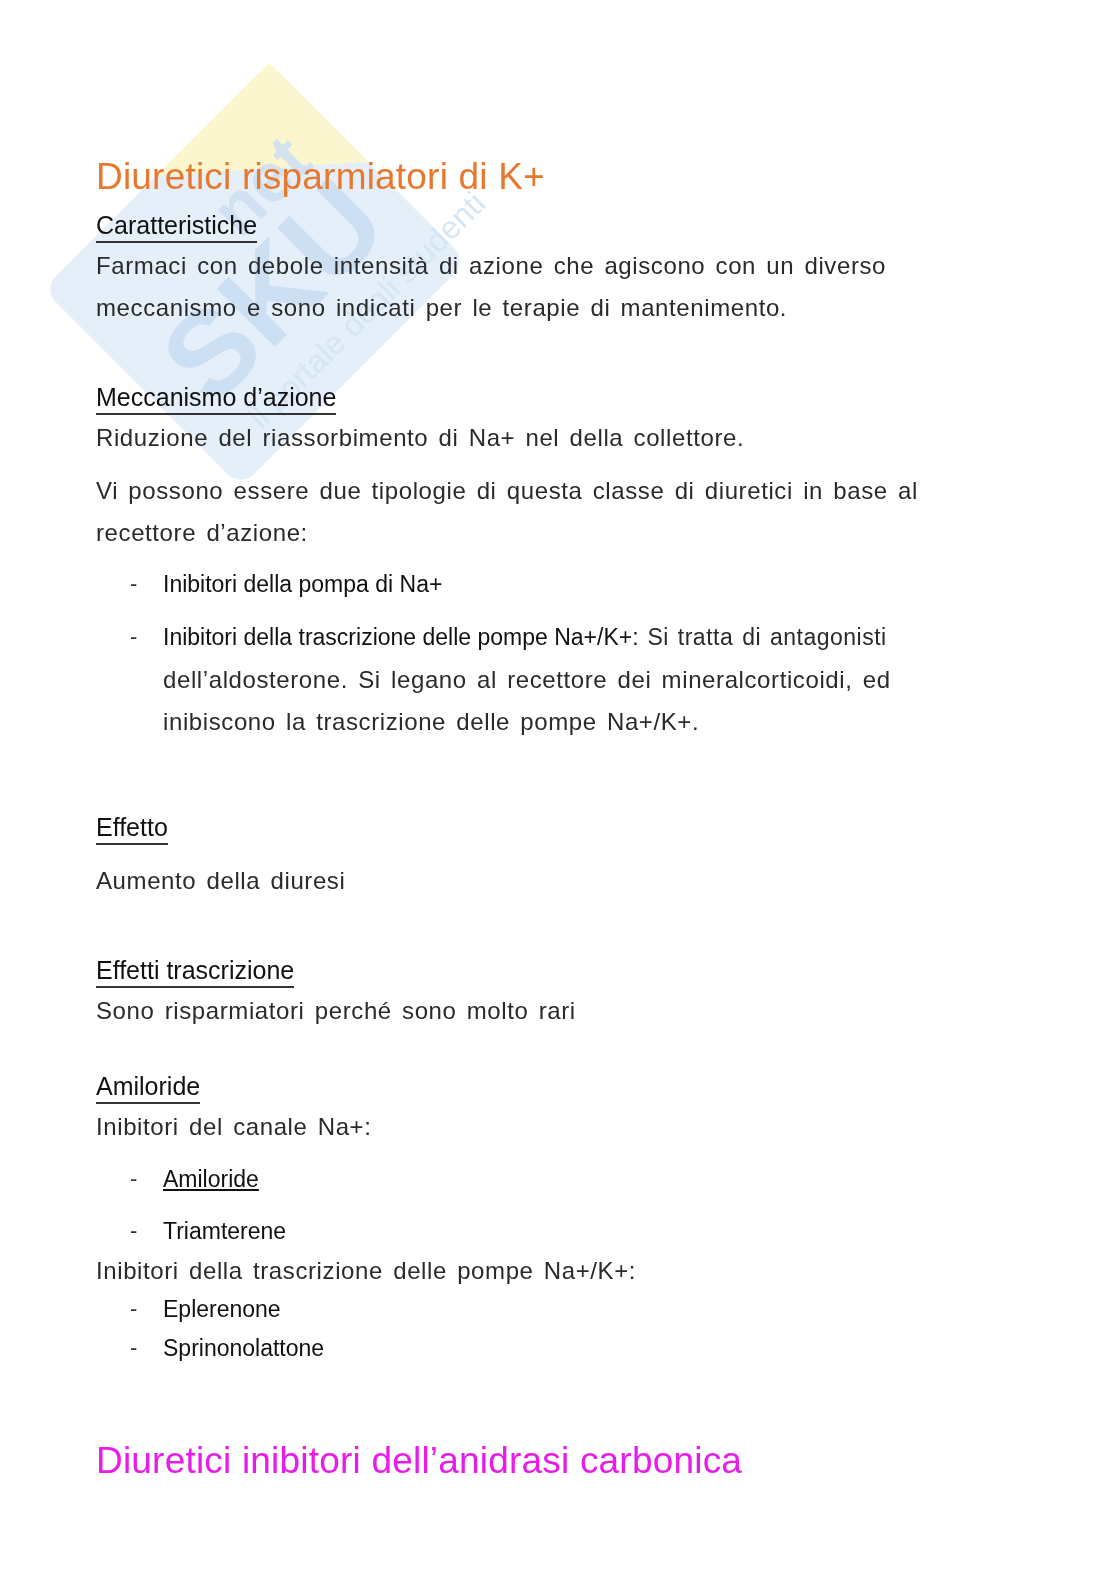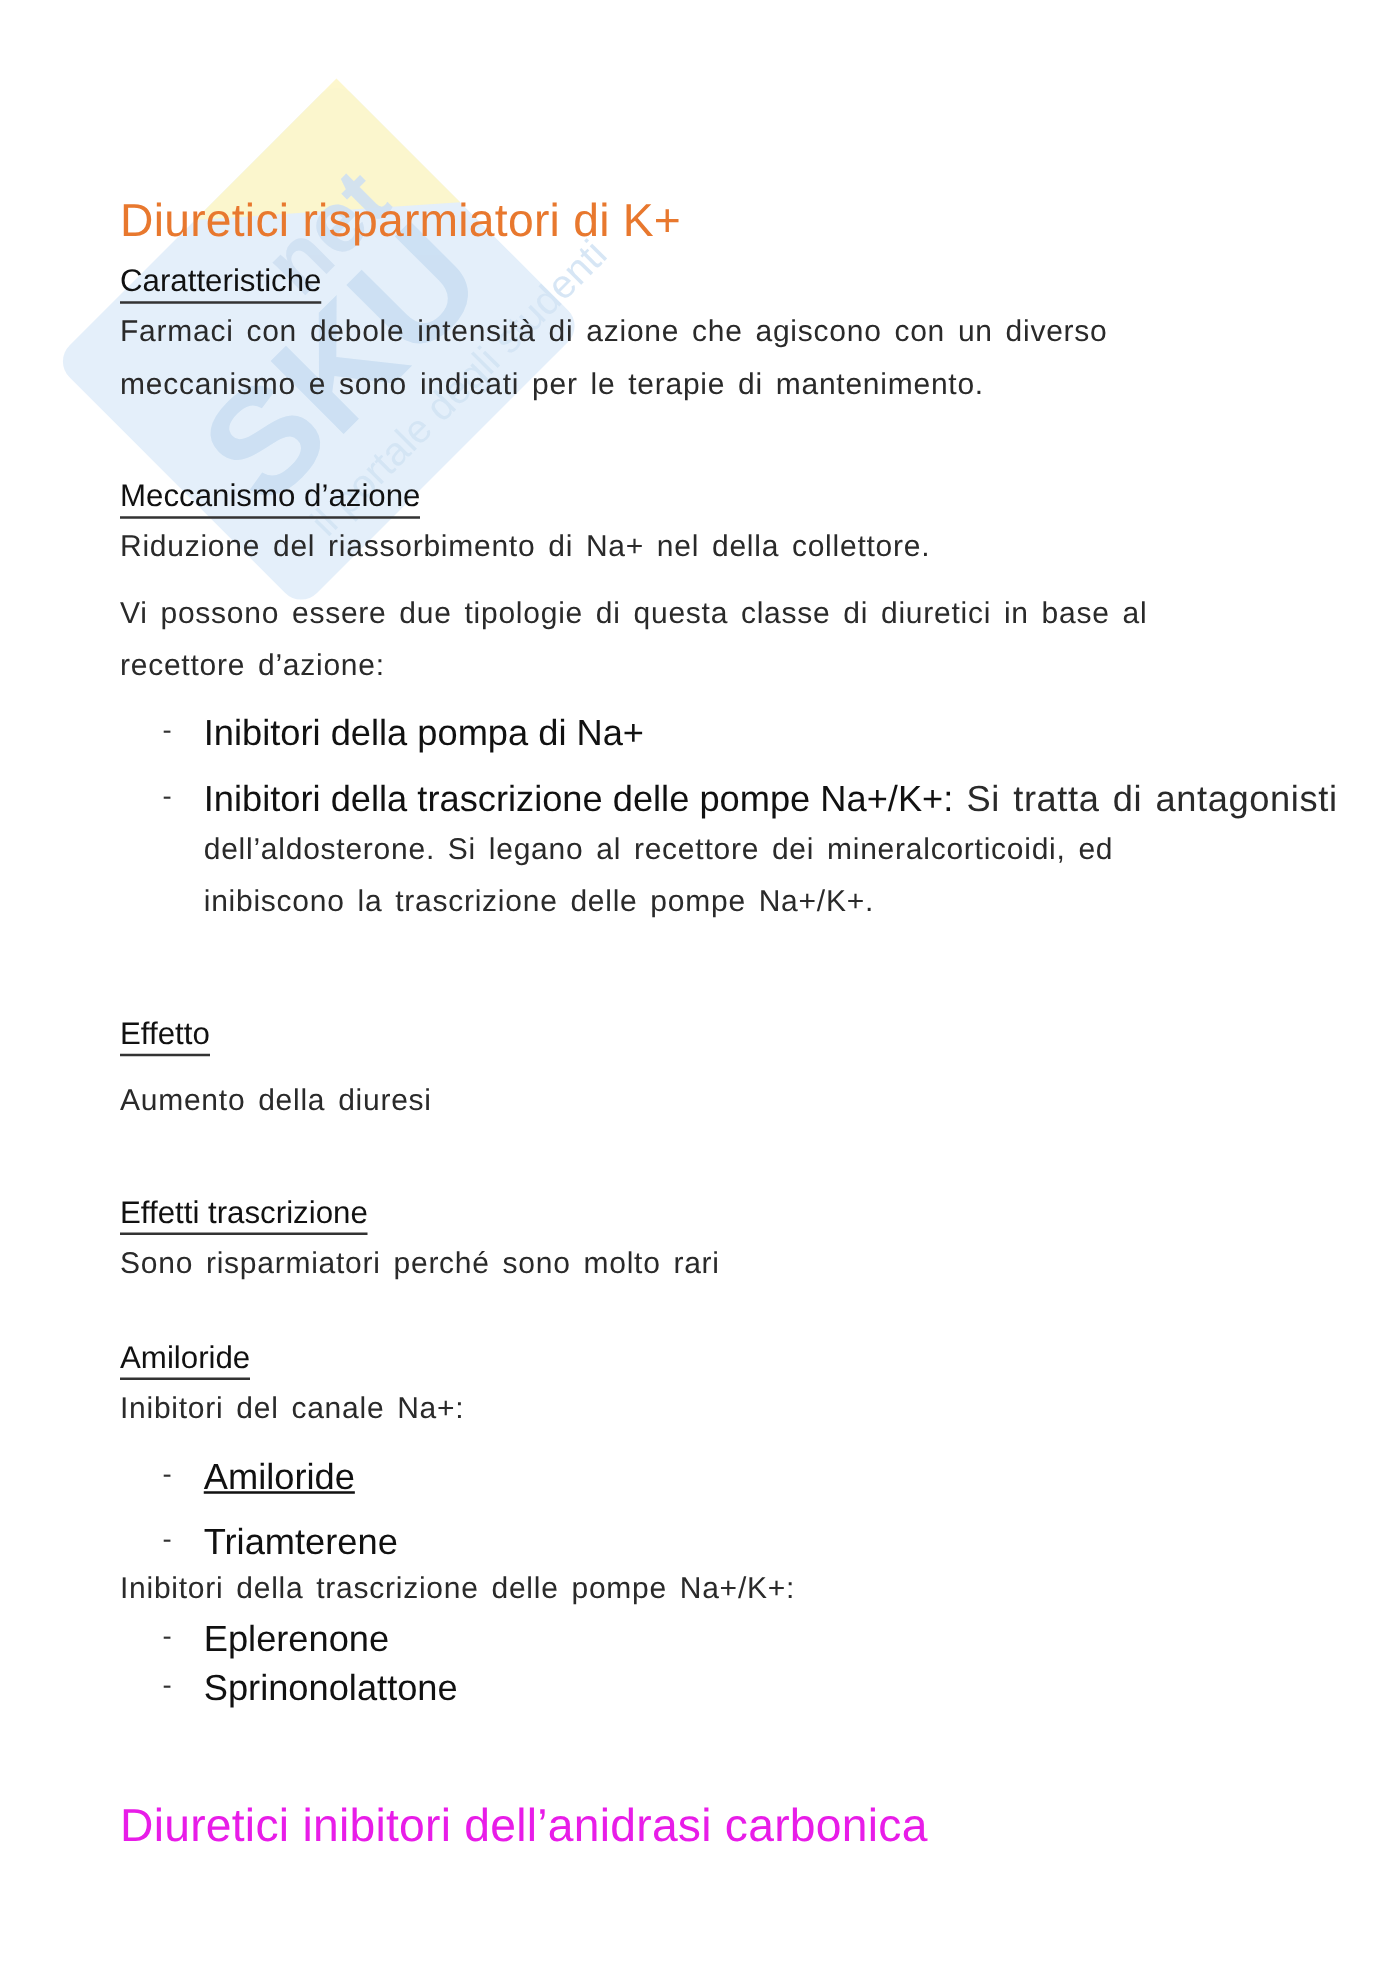--- a/index.html
+++ b/index.html
@@ -52,21 +52,21 @@
       color: #2a2a2a;
       letter-spacing: 0.6px;
       word-spacing: 3px;
       font-weight: 300;
     }
     .bullet-dash {
       font-size: 22px;
       color: #333;
     }
     .bullet-text {
-      font-size: 29px;
+      font-size: 23px;
       color: #111;
       text-align: right;
     }
     .bold-lead { color: #111; }
     .light { color: #2a2a2a; letter-spacing: 0.5px; word-spacing: 2px; }
   </style>
 </head>
 <body>
 
 <svg class="watermark" viewBox="0 0 470 470">

